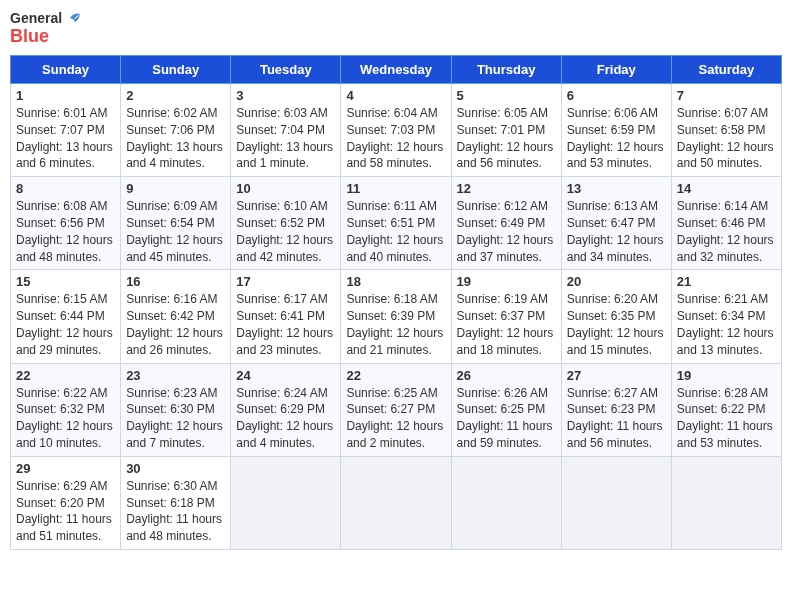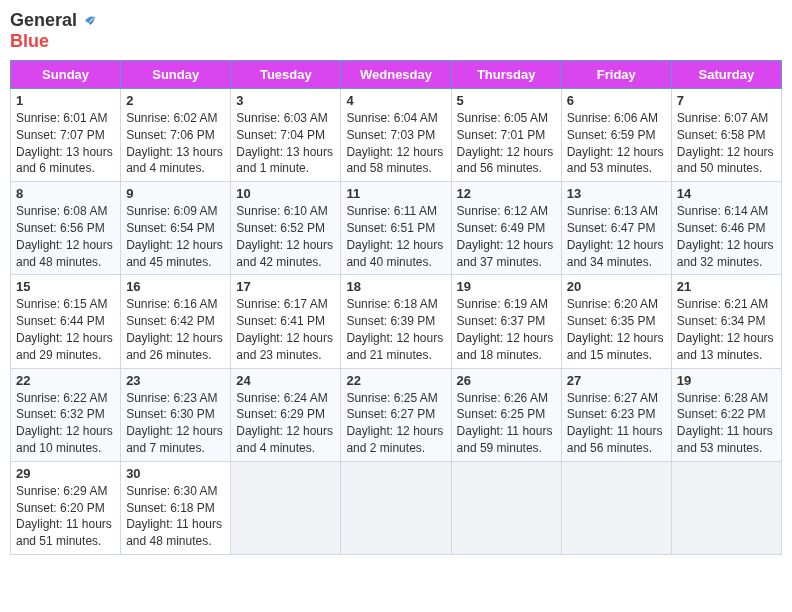--- a/index.html
+++ b/index.html
@@ -36,21 +36,21 @@
     }
     .location {
       font-size: 14px;
       color: #555;
     }
     .calendar {
       width: 100%;
       border-collapse: collapse;
     }
     .calendar th {
-      background-color: #d946ef;
+      background-color: #1d4ed8;
       color: #fff;
       font-size: 13px;
       font-weight: bold;
       text-align: center;
       padding: 6px 4px;
       border: 1px solid #5a9ad5;
     }
     .calendar td {
       border: 1px solid #d0d8e8;
       vertical-align: top;
@@ -78,21 +78,21 @@
       line-height: 1.4;
       color: #333;
     }
   </style>
 </head>
 <body>
 
 <div class="header-area">
   <div class="logo">
     <div class="logo-line">
-      <span style="font-size:18px;font-weight:bold;color:#333;">General</span>
+      <span style="font-size:14px;font-weight:bold;color:#333;">General</span>
       <svg width="18" height="16" viewBox="0 0 18 16" style="margin-left:2px;">
         <path d="M6,8 Q10,2 16,4 Q12,6 10,10 Z" fill="#4a90d9"></path>
         <path d="M10,10 Q13,8 16,4 Q15,9 11,12 Z" fill="#3a7abf"></path>
       </svg>
     </div>
     <span style="font-size:18px;font-weight:bold;color:#ef4444;">Blue</span>
   </div>
   <div class="title-area">
     <div class="month-title"></div>
     <div class="location"></div>

